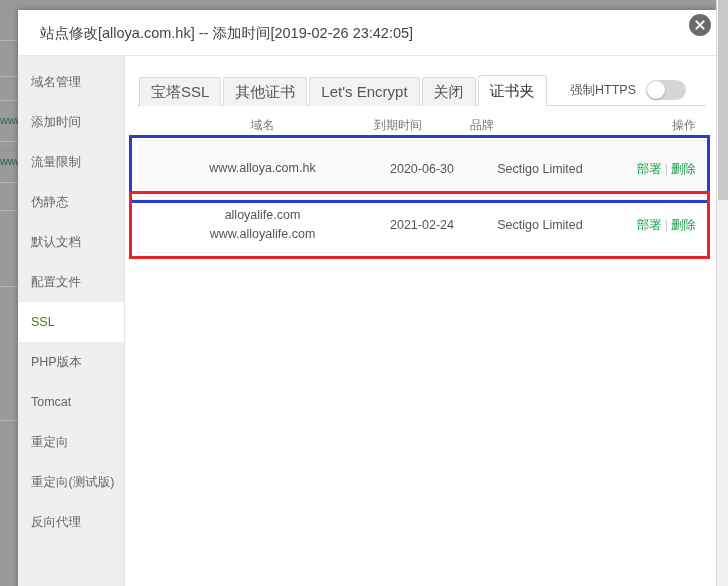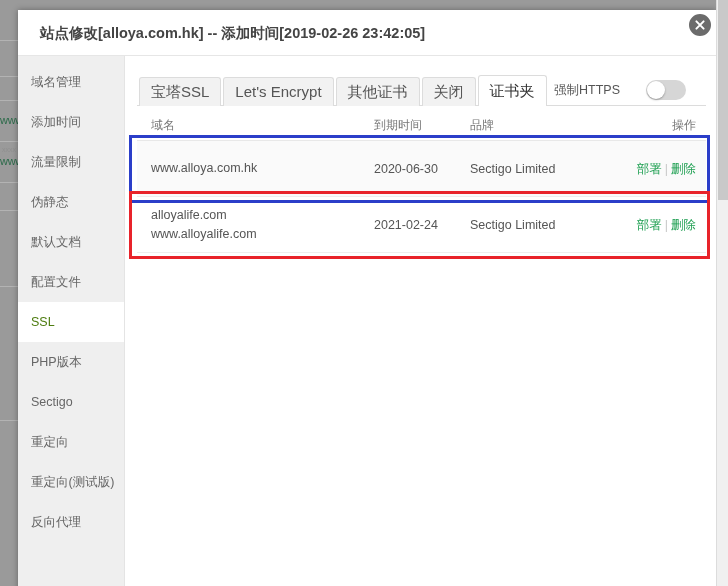--- a/index.html
+++ b/index.html
@@ -47,21 +47,20 @@
   }
   #modal-title {
     height: 46px;
     line-height: 46px;
     padding-left: 22px;
     font-size: 14.5px;
     color: #444;
     background: #fff;
     border-bottom: 1px solid #e6e6e6;
     white-space: nowrap;
-    font-weight: bold;
   }
   #close-btn {
     position: absolute;
     right: 3px; top: 2px;
     width: 26px; height: 26px;
     border-radius: 50%;
     background: #6b6b6b;
     border: 2px solid #ffffff;
     z-index: 30;
     cursor: pointer;
@@ -133,21 +132,21 @@
     height: 31px;
     line-height: 29px;
   }
   #https-wrap {
     margin-left: auto;
     display: flex;
     align-items: center;
     padding-right: 20px;
     padding-bottom: 5px;
   }
-  #https-label { font-size: 12.5px; color: #555; margin-right: 26px; white-space: nowrap; }
+  #https-label { font-size: 12.5px; color: #555; margin-right: 10px; white-space: nowrap; }
   #https-toggle {
     width: 40px; height: 20px;
     border-radius: 10px;
     background: #d6d6d6;
     position: relative;
     cursor: pointer;
   }
   #https-toggle .knob {
     position: absolute;
     top: 1px; left: 1px;
@@ -163,28 +162,28 @@
   .t-head {
     font-size: 12px; color: #777;
     padding: 0 0 6px 0;
     border-bottom: 1px solid #e8e8e8;
   }
   .t-body-row {
     border-bottom: 1px solid #eeeeee;
     min-height: 56px;
   }
   .t-body-row.hovered { background: #fafafa; }
-  .c-domain { flex: 1 1 auto; padding-left: 14px; min-width: 0; }
+  .c-domain { flex: 1 1 auto; padding-left: 14px; min-width: 0; text-align: center; }
   .c-expire { flex: 0 0 96px; }
   .c-brand  { flex: 0 0 140px; }
   .c-action { flex: 0 0 96px; text-align: right; padding-right: 10px; }
   .dom-line {
     font-size: 12.5px; color: #555; line-height: 19px; white-space: nowrap;
   }
-  .cell-txt { font-size: 12.5px; color: #555; white-space: nowrap; }
+  .cell-txt { font-size: 12.5px; color: #555; white-space: nowrap; text-align: center; }
   .act-link { font-size: 12.5px; color: #20a053; cursor: pointer; }
   .act-sep { color: #c8c8c8; font-size: 12.5px; padding: 0 3px; }
 
   
   .annot {
     position: absolute;
     pointer-events: none;
     z-index: 20;
   }
   #annot-blue { border: 3px solid #2b3ec9; }
@@ -230,33 +229,33 @@
 
     <div id="sidebar">
         <div class="side-item">域名管理</div>
         <div class="side-item">添加时间</div>
         <div class="side-item">流量限制</div>
         <div class="side-item">伪静态</div>
         <div class="side-item">默认文档</div>
         <div class="side-item">配置文件</div>
         <div class="side-item active">SSL</div>
         <div class="side-item">PHP版本</div>
-        <div class="side-item">Sectigo</div>
+        <div class="side-item">Tomcat</div>
         <div class="side-item">重定向</div>
         <div class="side-item">重定向(测试版)</div>
         <div class="side-item">反向代理</div>
       </div>
 
     <div id="content">
 
       <div id="tabstrip">
         <div id="tab-list" style="display:flex;align-items:flex-end;">
             <div class="tab">宝塔SSL</div>
+            <div class="tab">其他证书</div>
             <div class="tab">Let's Encrypt</div>
-            <div class="tab">其他证书</div>
             <div class="tab">关闭</div>
             <div class="tab active">证书夹</div>
           </div>
 
         <div id="https-wrap">
           <span id="https-label">强制HTTPS</span>
           <div id="https-toggle">
             <div class="knob"></div>
           </div>
         </div>

